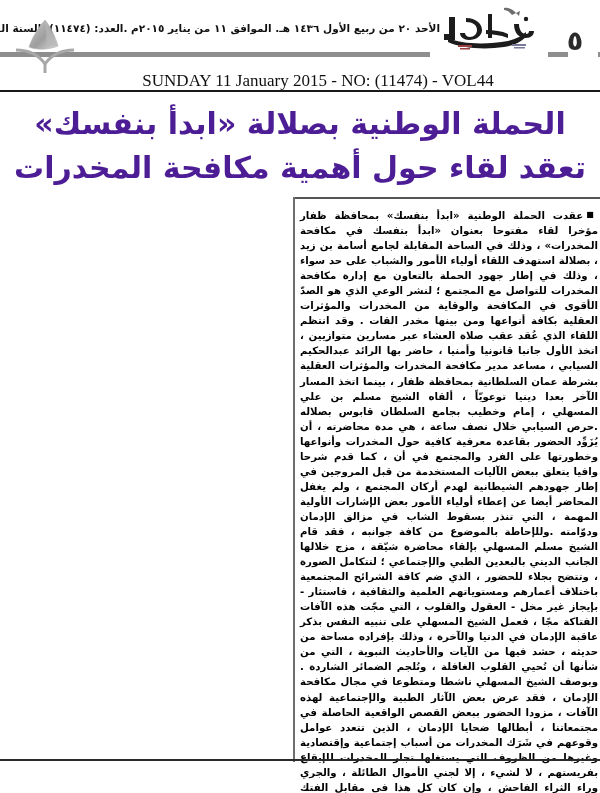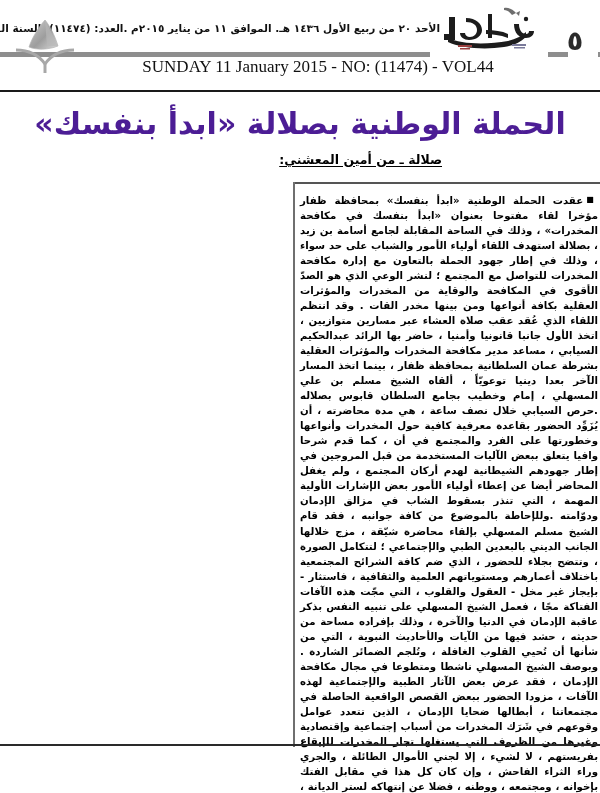--- a/index.html
+++ b/index.html
@@ -112,21 +112,21 @@
     z-index: 2;
   }
 
   .english-bar {
     position: absolute;
     left: 0;
     right: 0;
     top: 57px;
     height: 48px;
     display: flex;
-    align-items: flex-start;
+    align-items: center;
     direction: ltr;
     z-index: 3;
   }
   .english-dateline {
     flex: 1 1 auto;
     text-align: center;
     font-family: "Liberation Serif", "DejaVu Serif", serif;
     font-size: 17px;
     font-weight: 400;
     color: #111;
@@ -329,25 +329,23 @@
 
     <div class="english-bar">
       <div class="english-dateline">SUNDAY 11 January 2015 - NO: (11474) - VOL44</div>
     </div>
 
     <div class="rule-black"></div>
   </div>
 
   <div class="headline">
     <div class="hl-line">الحملة الوطنية بصلالة «ابدأ بنفسك»</div>
+    <div class="hl-line">تعقد لقاء حول أهمية مكافحة المخدرات</div>
   </div>
 
-  <div class="byline-wrap">
-    <span class="byline">صلالة ـ من أمين المعشني:</span>
-  </div>
 
   <div class="content">
     <div class="top-rule-right"></div>
     <div class="top-rule-cover"></div>
     <div class="column-divider"></div>
     <div class="blank-right"></div>
 
     <div class="article-col">
       <p><span class="lead-bullet">■</span><span>عقدت الحملة الوطنية «ابدأ بنفسك» بمحافظة ظفار مؤخرا لقاء مفتوحا بعنوان «ابدأ بنفسك في مكافحة المخدرات» ، وذلك في الساحة المقابلة لجامع أسامة بن زيد ، بصلالة استهدف اللقاء أولياء الأمور والشباب على حد سواء ، وذلك في إطار جهود الحملة بالتعاون مع إدارة مكافحة المخدرات للتواصل مع المجتمع ؛ لنشر الوعي الذي هو الصدّ الأقوى في المكافحة والوقاية من المخدرات والمؤثرات العقلية بكافة أنواعها ومن بينها مخدر القات . وقد انتظم اللقاء الذي عُقد عقب صلاة العشاء عبر مسارين متوازيين ، اتخذ الأول جانبا قانونيا وأمنيا ، حاضر بها الرائد عبدالحكيم السيابي ، مساعد مدير مكافحة المخدرات والمؤثرات العقلية بشرطة عمان السلطانية بمحافظة ظفار ، بينما اتخذ المسار الآخر بعدا دينيا توعويّاً ، ألقاه الشيخ مسلم بن علي المسهلي ، إمام وخطيب بجامع السلطان قابوس بصلاله .حرص السيابي خلال نصف ساعة ، هي مدة محاضرته ، أن يُزَوِّد الحضور بقاعدة معرفية كافية حول المخدرات وأنواعها وخطورتها على الفرد والمجتمع في أن ، كما قدم شرحا وافيا يتعلق ببعض الآليات المستخدمة من قبل المروجين في إطار جهودهم الشيطانية لهدم أركان المجتمع ، ولم يغفل المحاضر أيضا عن إعطاء أولياء الأمور بعض الإشارات الأولية المهمة ، التي تنذر بسقوط الشاب في مزالق الإدمان ودوّامته .وللإحاطة بالموضوع من كافة جوانبه ، فقد قام الشيخ مسلم المسهلي بإلقاء محاضرة شيّقة ، مزج خلالها الجانب الديني بالبعدين الطبي والإجتماعي ؛ لتتكامل الصورة ، وتتضح بجلاء للحضور ، الذي ضم كافة الشرائح المجتمعية باختلاف أعمارهم ومستوياتهم العلمية والثقافية ، فاستثار - بإيجاز غير مخل - العقول والقلوب ، التي مجّت هذه الآفات الفتاكة مجًا ، فعمل الشيخ المسهلي على تنبيه النفس بذكر عاقبة الإدمان في الدنيا والآخرة ، وذلك بإفراده مساحة من حديثه ، حشد فيها من الآيات والأحاديث النبوية ، التي من شأنها أن تُحيي القلوب الغافلة ، وتُلجم الضمائر الشاردة . وبوصف الشيخ المسهلي ناشطا ومتطوعا في مجال مكافحة الإدمان ، فقد عرض بعض الآثار الطبية والإجتماعية لهذه الآفات ، مزودا الحضور ببعض القصص الواقعية الحاصلة في مجتمعاتنا ، أبطالها ضحايا الإدمان ، الذين تتعدد عوامل وقوعهم في شَرَك المخدرات من أسباب إجتماعية وإقتصادية وغيرها من الظروف التي يستغلها تجار المخدرات للإيقاع بفريستهم ، لا لشيء ، إلا لجني الأموال الطائلة ، والجري وراء الثراء الفاحش ، وإن كان كل هذا في مقابل الفتك بإخوانه ، ومجتمعه ، ووطنه ، فضلا عن إنتهاكه لستر الديانة ، والعادات ، والقيم .وفي ختام الأمسية - التي أثارت ما أثارت ، من مشاعر مختلطة ، شابها الأسى على المصير المحتوم للمدمنين من مرض ، أو سجن ، أو موت بسوء خاتمة ، هذا إن لم يتدارك أمره ، ويلهمه الله رُشده .</span></p>
     </div>

